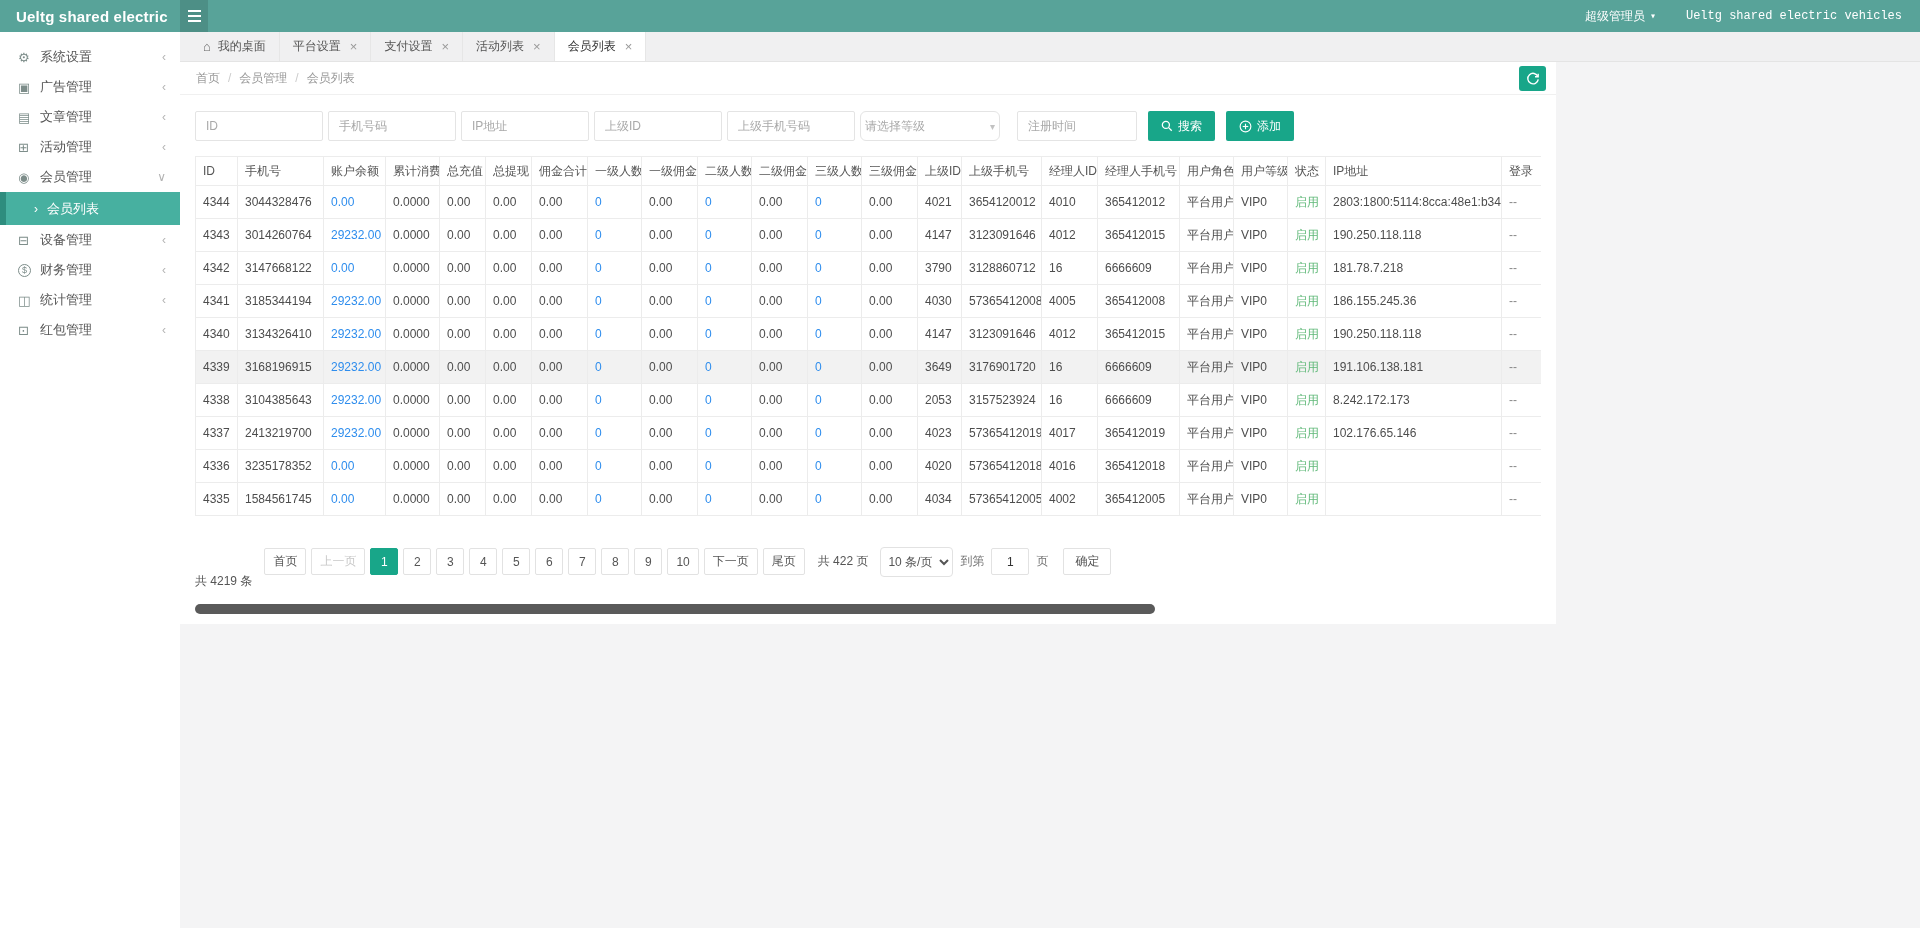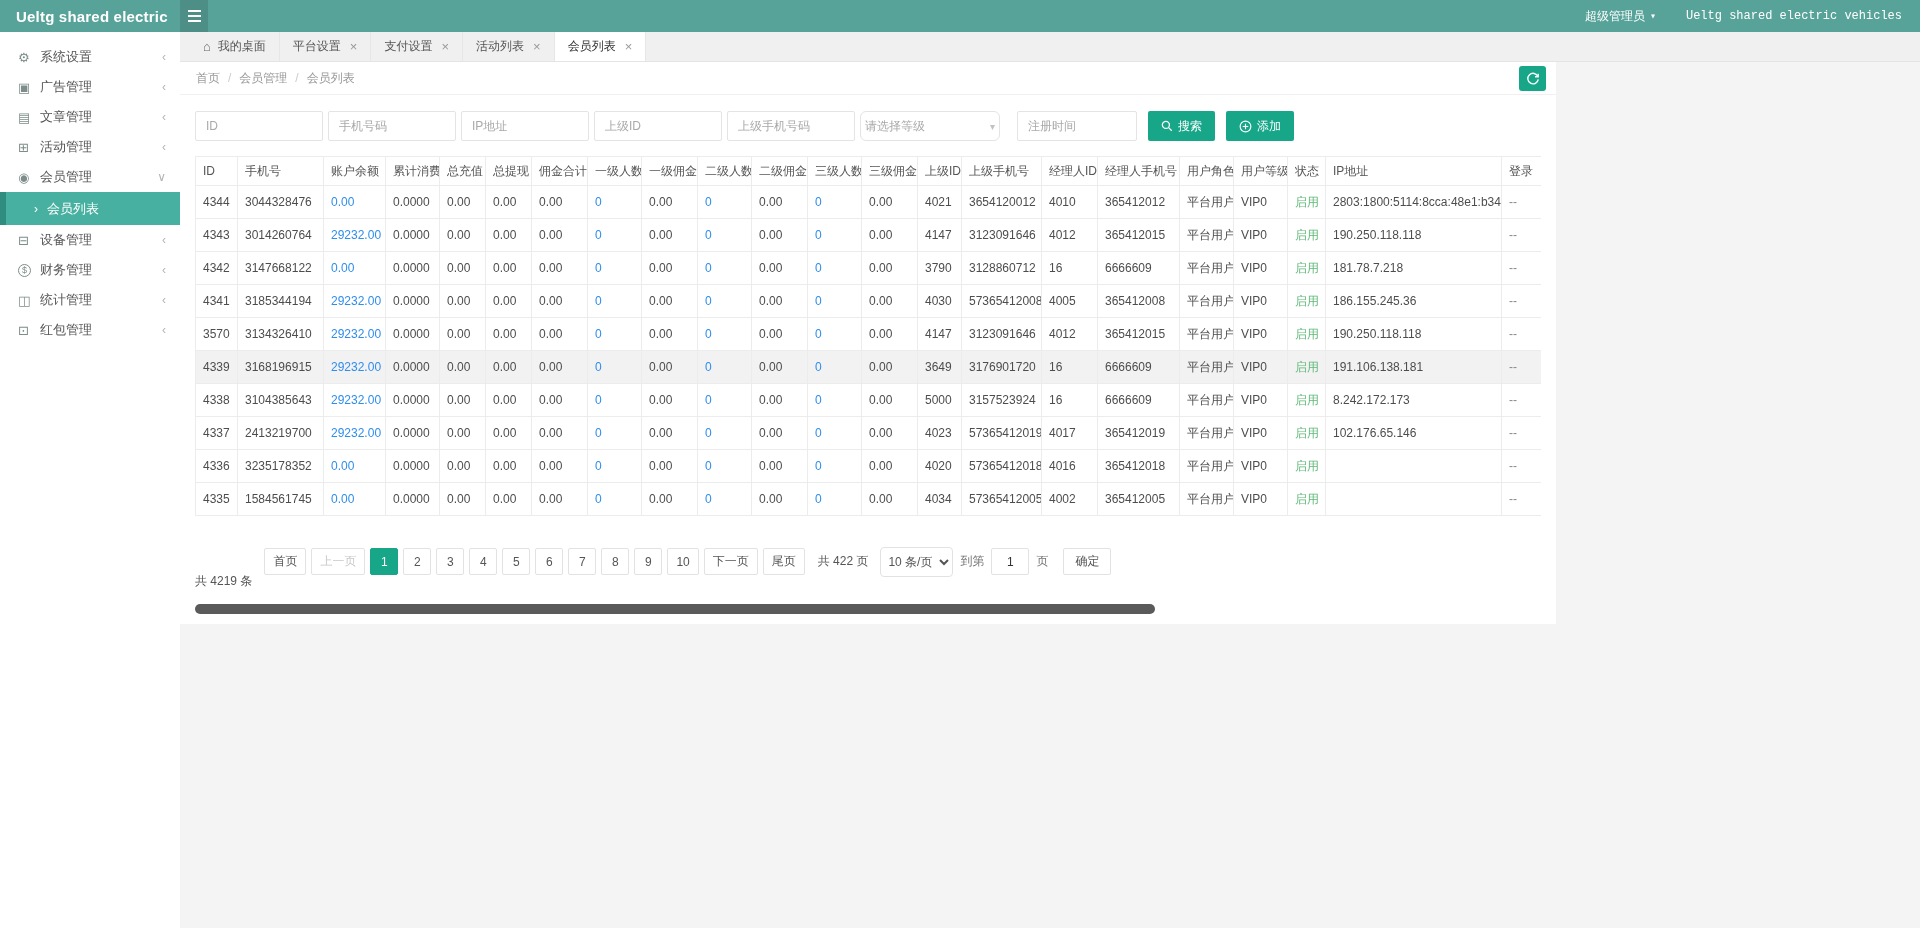--- a/index.html
+++ b/index.html
@@ -365,21 +365,21 @@
               <td>57365412008</td>
               <td>4005</td>
               <td>365412008</td>
               <td>平台用户</td>
               <td>VIP0</td>
               <td class="status">启用</td>
               <td>186.155.245.36</td>
               <td class="muted">--</td>
             </tr>
             <tr>
-              <td>3570</td>
+              <td>4340</td>
               <td>3134326410</td>
               <td class="link">29232.00</td>
               <td>0.0000</td>
               <td>0.00</td>
               <td>0.00</td>
               <td>0.00</td>
               <td class="link">0</td>
               <td>0.00</td>
               <td class="link">0</td>
               <td>0.00</td>
@@ -426,21 +426,21 @@
               <td>0.0000</td>
               <td>0.00</td>
               <td>0.00</td>
               <td>0.00</td>
               <td class="link">0</td>
               <td>0.00</td>
               <td class="link">0</td>
               <td>0.00</td>
               <td class="link">0</td>
               <td>0.00</td>
-              <td>5000</td>
+              <td>2053</td>
               <td>3157523924</td>
               <td>16</td>
               <td>6666609</td>
               <td>平台用户</td>
               <td>VIP0</td>
               <td class="status">启用</td>
               <td>8.242.172.173</td>
               <td class="muted">--</td>
             </tr>
             <tr>

